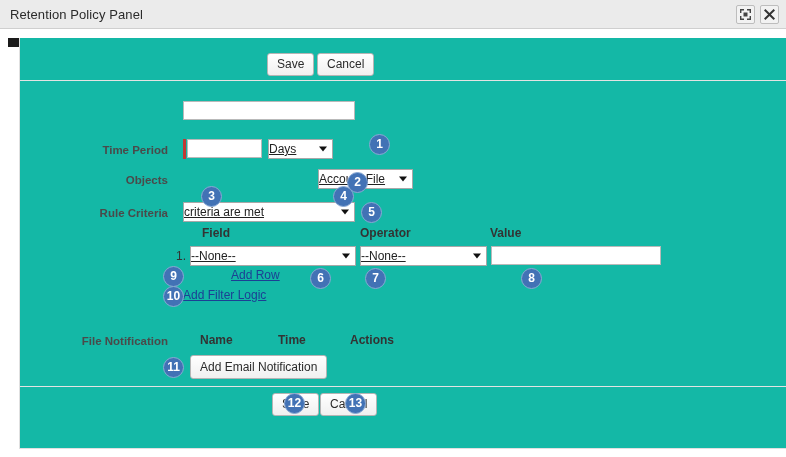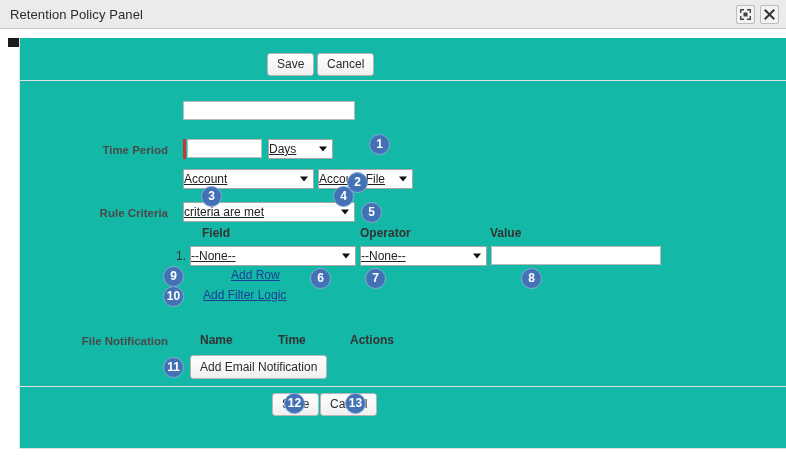--- a/index.html
+++ b/index.html
@@ -245,24 +245,21 @@
 
     <div class="lbl" style="left:20px; top:105px; width:128px;">Time Period</div>
     <div class="reqbar" style="left:163px; top:101px; height:20px;"></div>
     <input class="txt" style="left: 167px; top: 101px; width: 75px;" placeholder="">
     <div class="sel" style="left:248px; top:101px; width:65px;">
       <span>Days</span>
       <span class="caret"></span>
     </div>
     <div class="badge" style="left:327px; top:134px;">2</div>
 
-    <div class="sel" style="left:163px; top:131px; width:131px;">
-      <span>Account</span>
-      <span class="caret"></span>
-    </div>
+    <div class="lbl" style="left:20px; top:135px; width:128px;">Objects</div>
     <div class="sel" style="left:298px; top:131px; width:95px;">
       <span>Account File</span>
       <span class="caret"></span>
     </div>
     <div class="badge" style="left:181px; top:148px;">3</div>
     <div class="badge" style="left:313px; top:148px;">4</div>
 
     <div class="lbl" style="left:20px; top:168px; width:128px;text-align:right;">Rule Criteria</div>
     <div class="sel" style="left:163px; top:164px; width:172px;">
       <span>criteria are met</span>
@@ -284,21 +281,21 @@
       <span class="caret"></span>
     </div>
     <input class="txt" style="left: 471px; top: 208px; width: 170px;">
     <div class="badge" style="left:290px; top:230px;">6</div>
     <div class="badge" style="left:345px; top:230px;">7</div>
     <div class="badge" style="left:501px; top:230px;">8</div>
 
     <a class="link" style="left:163px; top:230px;margin-left:48px;">Add Row</a>
     <div class="badge" style="left:143px; top:228px;">9</div>
 
-    <a class="link" style="left:163px; top:250px;padding-left:20px;">Add Filter Logic</a>
+    <a class="link" style="left:163px; top:250px;">Add Filter Logic</a>
     <div class="badge" style="left:143px; top:248px;">10</div>
 
     <div class="lbl" style="left:20px; top:296px; width:128px;">File Notification</div>
     <div class="colhdr" style="left:180px; top:295px;">Name</div>
     <div class="colhdr" style="left:258px; top:295px;">Time</div>
     <div class="colhdr" style="left:330px; top:295px;">Actions</div>
 
     <button class="btn" style="left:170px; top:317px; height:24px; line-height:22px;">Add Email Notification</button>
     <div class="badge" style="left:143px; top:319px;">11</div>
 

